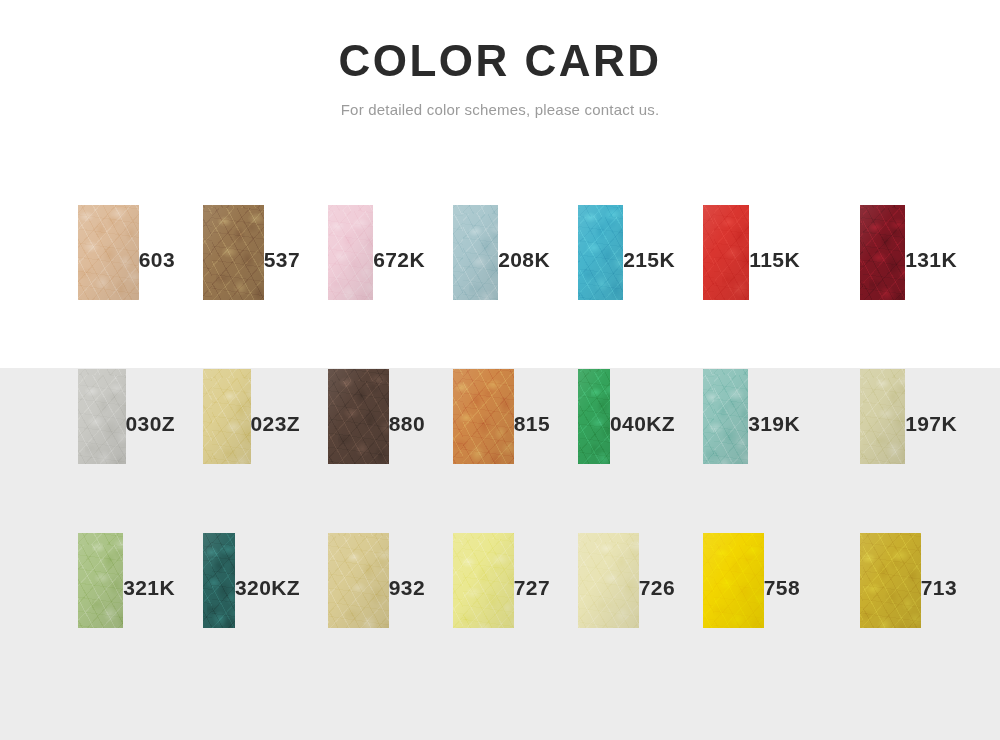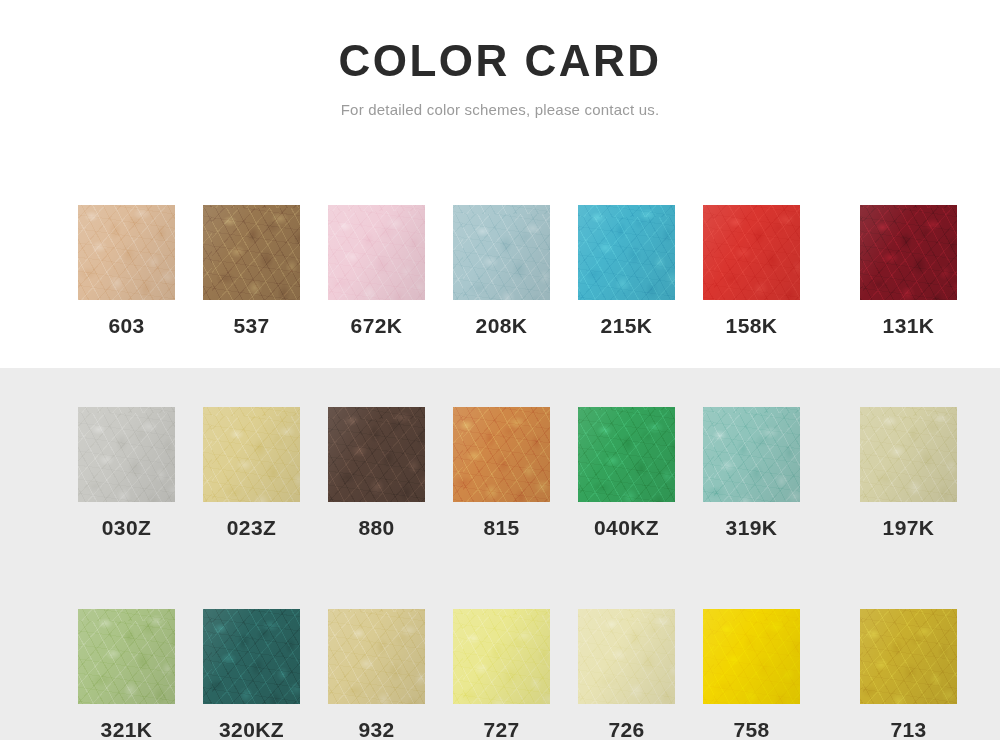--- a/index.html
+++ b/index.html
@@ -71,21 +71,21 @@
     display: flex;
     width: 844px;
     margin-bottom: 69px;
   }
   .row:last-child { margin-bottom: 0; }
 
   .cell {
     width: 97px;
     margin-right: 28px;
     display: flex;
-    flex-direction: column;
+    flex-direction: row;
     align-items: center;
   }
   .cell:last-child { margin-right: 7px; padding-left: 32px; }
 
   .swatch {
     width: 97px;
     height: 95px;
     position: relative;
     overflow: hidden;
   }
@@ -200,21 +200,21 @@
             <div class="shade"></div>
           </div>
           <div class="label">215K</div>
         </div>
         <div class="cell">
           <div class="swatch" style="background: rgb(217, 53, 47);">
             <div class="grain" style="background-position: 19px 6px;"></div>
             <div class="crease" style="background-position: 11px 0px;"></div>
             <div class="shade"></div>
           </div>
-          <div class="label">158K</div>
+          <div class="label">115K</div>
         </div>
         <div class="cell">
           <div class="swatch" style="background: rgb(126, 23, 35);">
             <div class="grain" style="background-position: 9px 11px;"></div>
             <div class="crease" style="background-position: 3px 3px;"></div>
             <div class="shade"></div>
           </div>
           <div class="label">131K</div>
         </div>
       </div>

